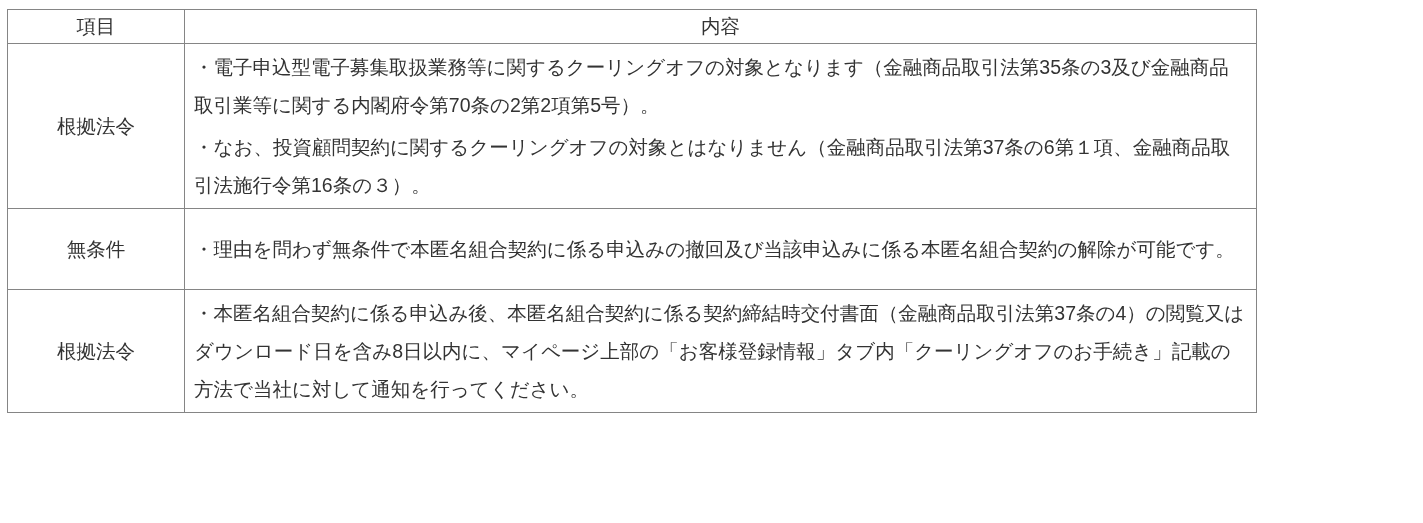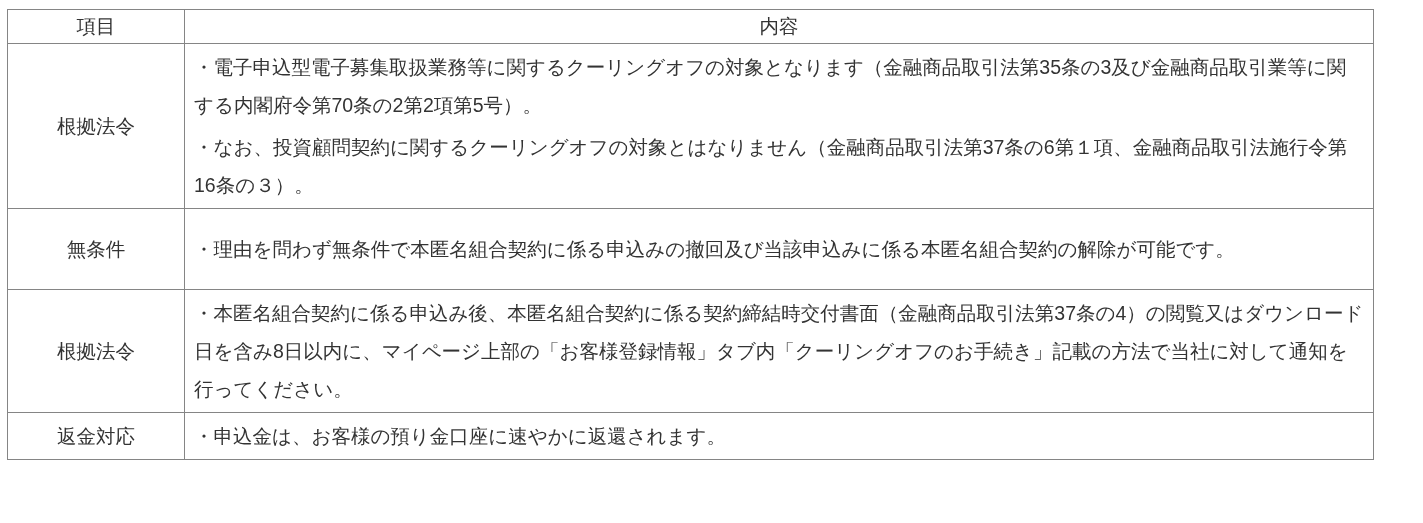--- a/index.html
+++ b/index.html
@@ -10,21 +10,21 @@
   body {
     width: 1423px;
     height: 523px;
     font-family: "Liberation Sans", sans-serif;
     color: #333333;
     overflow: hidden;
   }
   table.cooling-off {
     border-collapse: collapse;
     table-layout: fixed;
-    width: 1367px;
+    width: 1250px;
     margin: 9px 7px 0 7px;
   }
   table.cooling-off th,
   table.cooling-off td {
     border: 1px solid #858585;
     font-size: 19.5px;
     font-weight: normal;
     padding: 0 5px;
     vertical-align: middle;
     overflow: hidden;
@@ -83,20 +83,14 @@
       <td class="content-cell">
           <p>・理由を問わず無条件で本匿名組合契約に係る申込みの撤回及び当該申込みに係る本匿名組合契約の解除が可能です。</p>
         </td>
     </tr>
     <tr class="row-3">
       <td class="item-cell">根拠法令</td>
       <td class="content-cell">
           <p>・本匿名組合契約に係る申込み後、本匿名組合契約に係る契約締結時交付書面（金融商品取引法第37条の4）の閲覧又はダウンロード日を含み8日以内に、マイページ上部の「お客様登録情報」タブ内「クーリングオフのお手続き」記載の方法で当社に対して通知を行ってください。</p>
         </td>
     </tr>
-    <tr class="row-4">
-      <td class="item-cell">返金対応</td>
-      <td class="content-cell">
-          <p>・申込金は、お客様の預り金口座に速やかに返還されます。</p>
-        </td>
-    </tr>
   </tbody>
 </table>
 
 </body></html>

